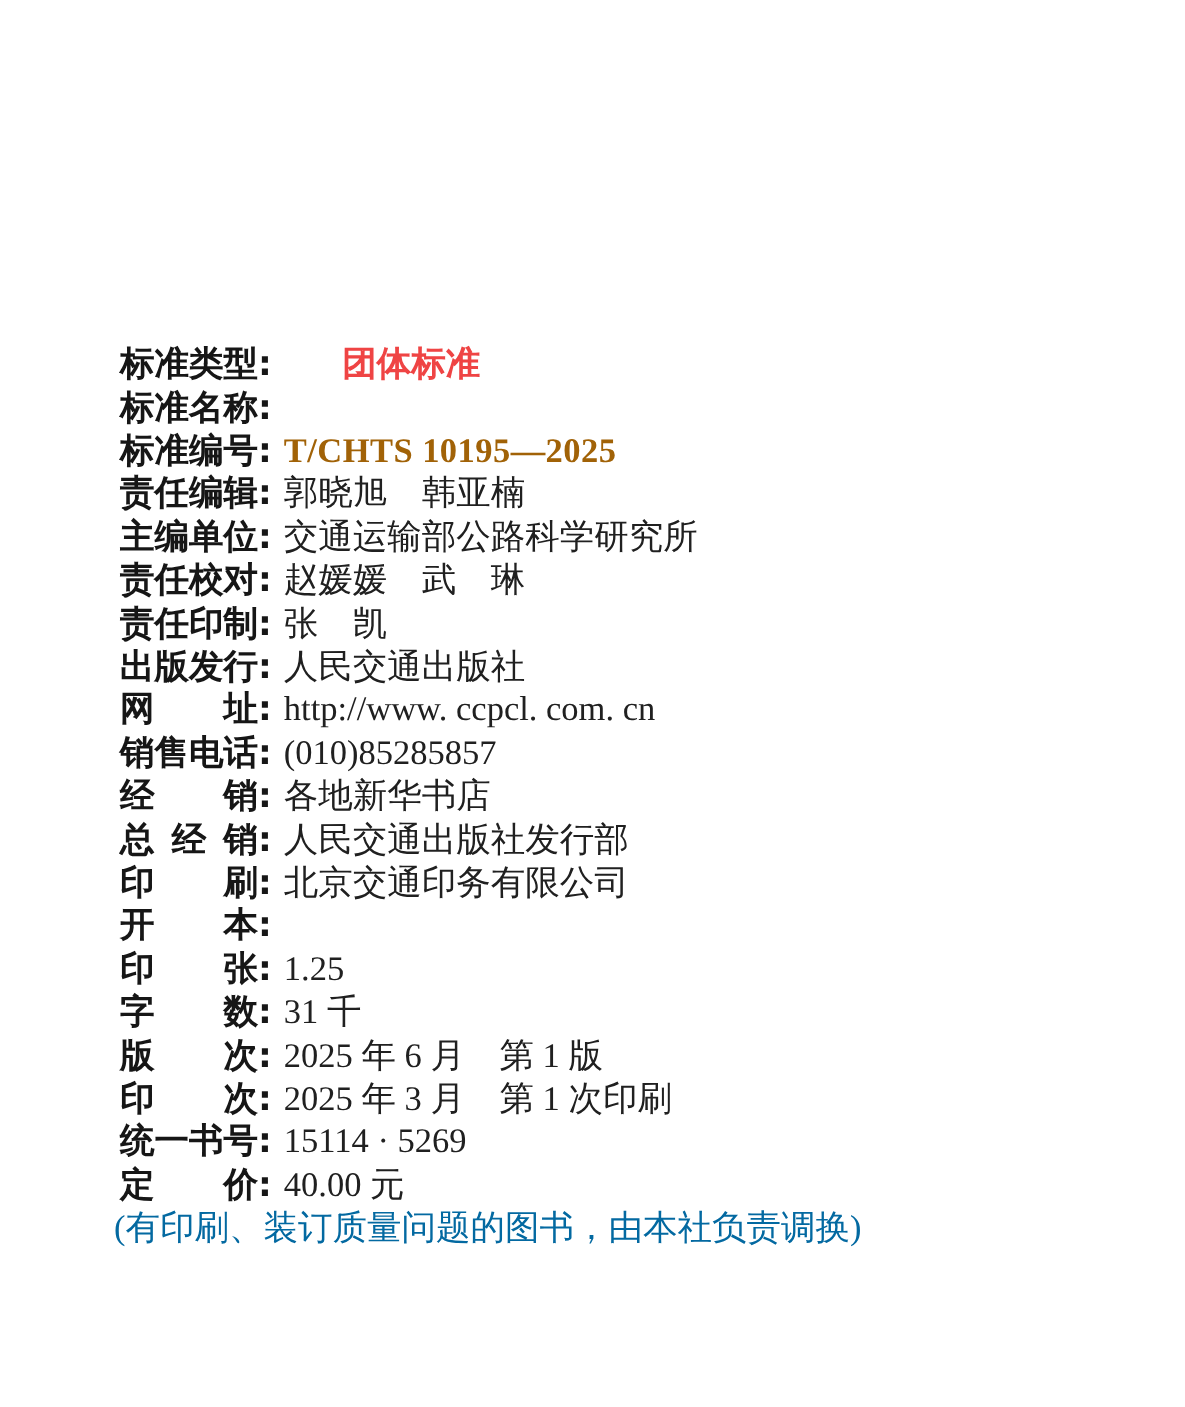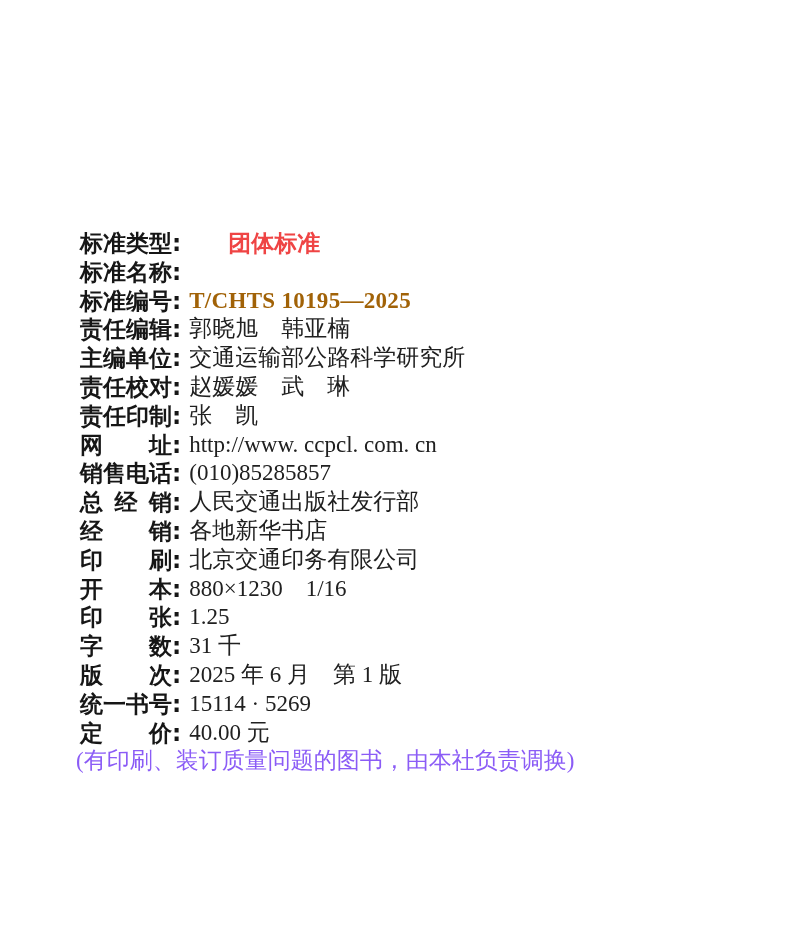--- a/index.html
+++ b/index.html
@@ -48,21 +48,21 @@
   }
   .value-song {
     font-family: "Liberation Serif", "DejaVu Serif", serif;
     font-weight: 400;
     color: #202020;
   }
   .note-row {
     font-family: "Liberation Serif", "DejaVu Serif", serif;
     font-weight: 400;
     margin-left: -4px;
-    color: #8b5cf6;
+    color: #0369a1;
   }
 </style>
 </head>
 <body>
 
 <div class="page">
   <div class="colophon">
 
     <div class="row">
       <span class="label">标准类型: </span>
@@ -91,67 +91,74 @@
     <div class="row">
       <span class="label">责任校对: </span>
       <span class="value-song">赵媛媛　武　琳</span>
     </div>
 
     <div class="row">
       <span class="label">责任印制: </span>
       <span class="value-song">张　凯</span>
     </div>
 
+    <div class="row">
+      <span class="label">出版发行: </span>
+      <span class="value-song">人民交通出版社</span>
+    </div>
 
 
     <div class="row">
       <span class="label">网　　址: </span>
       <span class="value-song">http://www. ccpcl. com. cn</span>
     </div>
 
     <div class="row">
       <span class="label">销售电话: </span>
       <span class="value-song">(010)85285857</span>
     </div>
 
     <div class="row">
-      <span class="label">总 经 销: </span>
-      <span class="value-song">人民交通出版社发行部</span>
+      <span class="label">经　　销: </span>
+      <span class="value-song">各地新华书店</span>
     </div>
 
     <div class="row">
-      <span class="label">经　　销: </span>
-      <span class="value-song">各地新华书店</span>
+      <span class="label">总 经 销: </span>
+      <span class="value-song">人民交通出版社发行部</span>
     </div>
 
     <div class="row">
       <span class="label">印　　刷: </span>
       <span class="value-song">北京交通印务有限公司</span>
     </div>
 
     <div class="row">
       <span class="label">开　　本: </span>
-      <span class="value-song">880×1230　1/16</span>
     </div>
 
     <div class="row">
       <span class="label">印　　张: </span>
       <span class="value-song">1.25</span>
     </div>
 
     <div class="row">
       <span class="label">字　　数: </span>
       <span class="value-song">31 千</span>
     </div>
 
     <div class="row">
       <span class="label">版　　次: </span>
       <span class="value-song">2025 年 6 月　第 1 版</span>
     </div>
 
+    <div class="row">
+      <span class="label">印　　次: </span>
+      <span class="value-song">2025 年 3 月　第 1 次印刷</span>
+    </div>
 
     <div class="row">
       <span class="label">统一书号: </span>
       <span class="value-song">15114 · 5269</span>
     </div>
 
     <div class="row">
       <span class="label">定　　价: </span>
       <span class="value-song">40.00 元</span>
     </div>

